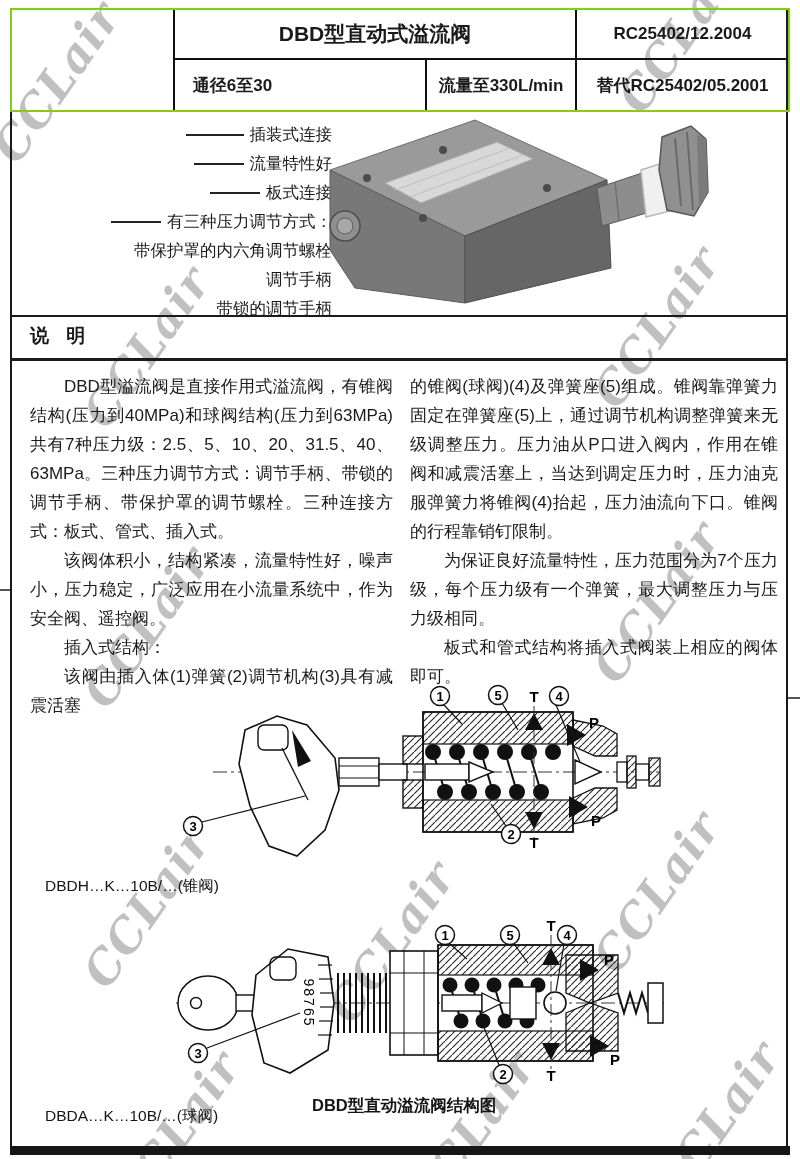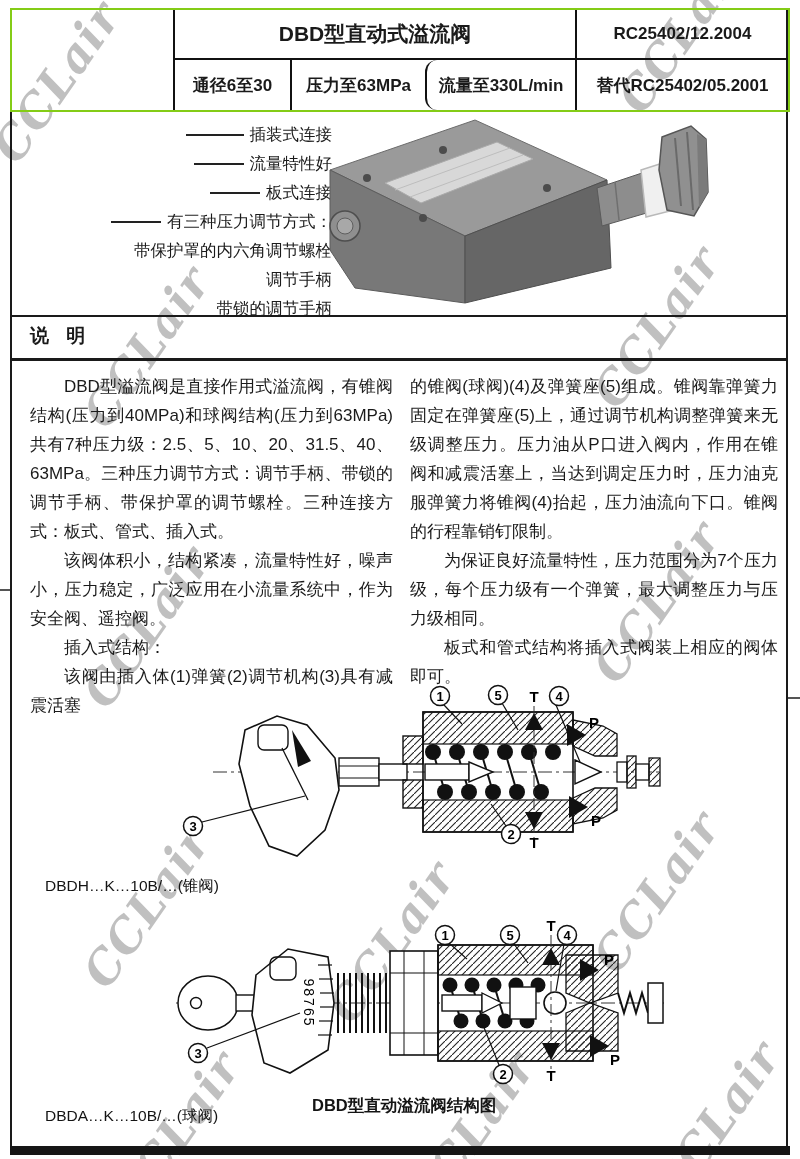--- a/index.html
+++ b/index.html
@@ -22,21 +22,21 @@
     position:absolute;left:10px;top:8px;width:776px;height:100px;border:2px solid #84cc16;
     display:grid;grid-template-columns:163px 115px 135px 150px auto;grid-template-rows:50px 50px;
     z-index:5;background:transparent;
   }
   .htable .cell{display:flex;align-items:center;justify-content:center;}
   .c-empty{grid-column:1;grid-row:1/3;border-right:2px solid #111;}
   .c-title{grid-column:2/5;grid-row:1;border-bottom:2px solid #111;font-size:21px;font-weight:bold;}
   .c-rc{grid-column:5;grid-row:1;border-bottom:2px solid #111;border-left:2px solid #111;font-size:17px;font-weight:bold;text-align:right;}
   .c-s1{grid-column:2;grid-row:2;font-size:17px;font-weight:bold;}
   .c-s2{grid-column:3;grid-row:2;border-left:2px solid #111;font-size:17px;font-weight:bold;}
-  .c-s3{grid-column:4;grid-row:2;border-left:2px solid #111;font-size:17px;font-weight:bold;border-radius:12px;}
+  .c-s3{grid-column:4;grid-row:2;border-left:2px solid #111;font-size:17px;font-weight:bold;}
   .c-s4{grid-column:5;grid-row:2;border-left:2px solid #111;font-size:17px;font-weight:bold;}
   
   .features{position:absolute;left:32px;top:120px;width:300px;z-index:5;font-size:16.5px;line-height:29px;text-align:right;}
   .feat-row{white-space:nowrap;}
   .dash{display:inline-block;width:50px;border-top:2px solid #222;vertical-align:4px;margin-right:6px;}
   .sub{padding-left:72px;}
   .photo{position:absolute;left:315px;top:110px;z-index:5;}
   
   .sm-top{position:absolute;left:10px;top:315px;width:778px;height:2px;background:#1a1a1a;z-index:5;}
   .sm-bot{position:absolute;left:10px;top:358px;width:778px;height:3px;background:#1a1a1a;z-index:5;}
@@ -79,21 +79,20 @@
   <div class="vline" style="left:786px;top:8px;height:1140px;"></div>
   <div class="tick" style="left:0px;top:589px;width:10px;"></div>
   <div class="tick" style="left:788px;top:697px;width:12px;"></div>
   <div class="botbar"></div>
 
   <div class="htable">
     <div class="cell c-empty"></div>
     <div class="cell c-title">DBD型直动式溢流阀</div>
     <div class="cell c-rc">RC25402/12.2004</div>
     <div class="cell c-s1">通径6至30</div>
-    <div class="cell c-s2">压力至63MPa</div>
     <div class="cell c-s3">流量至330L/min</div>
     <div class="cell c-s4">替代RC25402/05.2001</div>
   </div>
 
   <div class="features">
     <div class="feat-row"><span class="dash" style="width:58px;"></span><span>插装式连接</span></div>
     <div class="feat-row"><span class="dash"></span><span>流量特性好</span></div>
     <div class="feat-row"><span class="dash"></span><span>板式连接</span></div>
     <div class="feat-row"><span class="dash"></span><span>有三种压力调节方式：</span></div>
     <div class="feat-row sub"><span>带保护罩的内六角调节螺栓</span></div>

